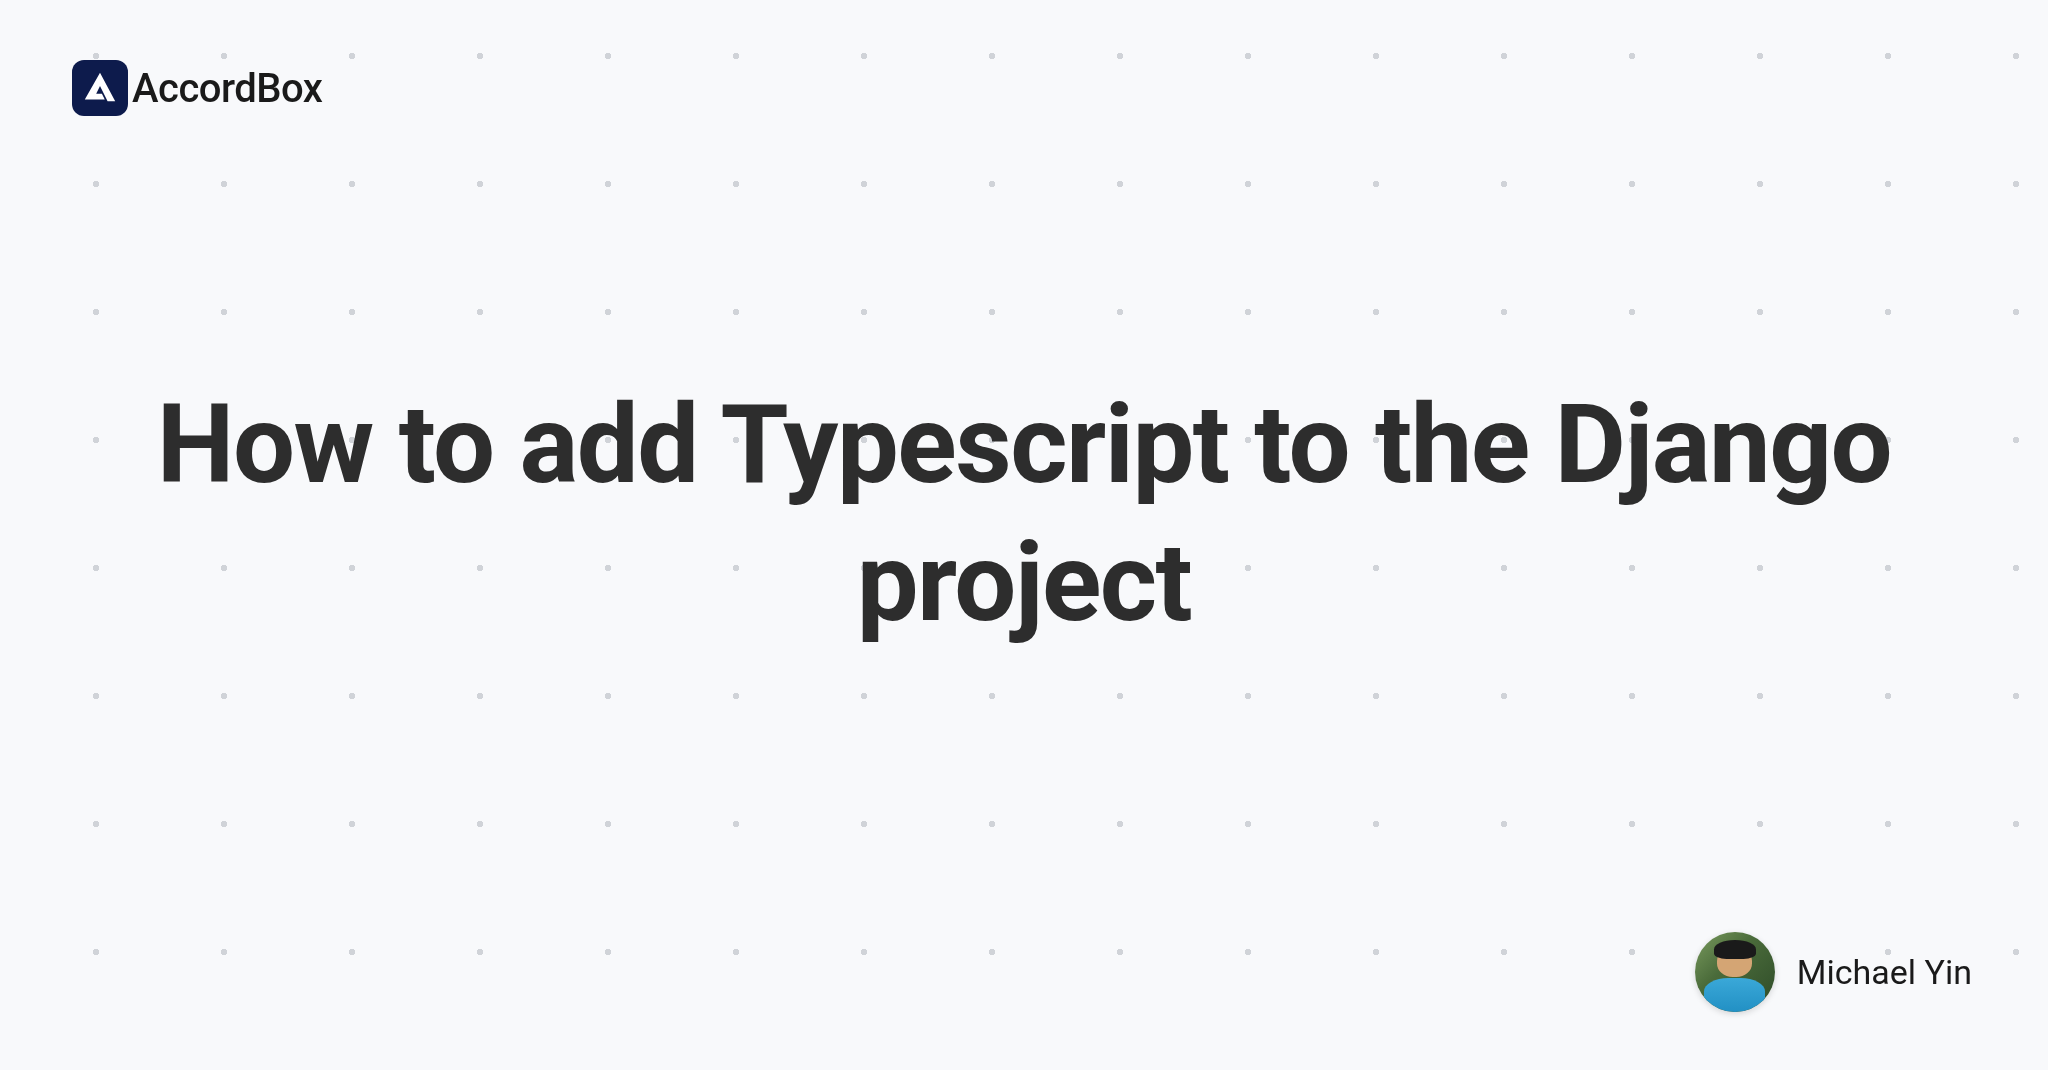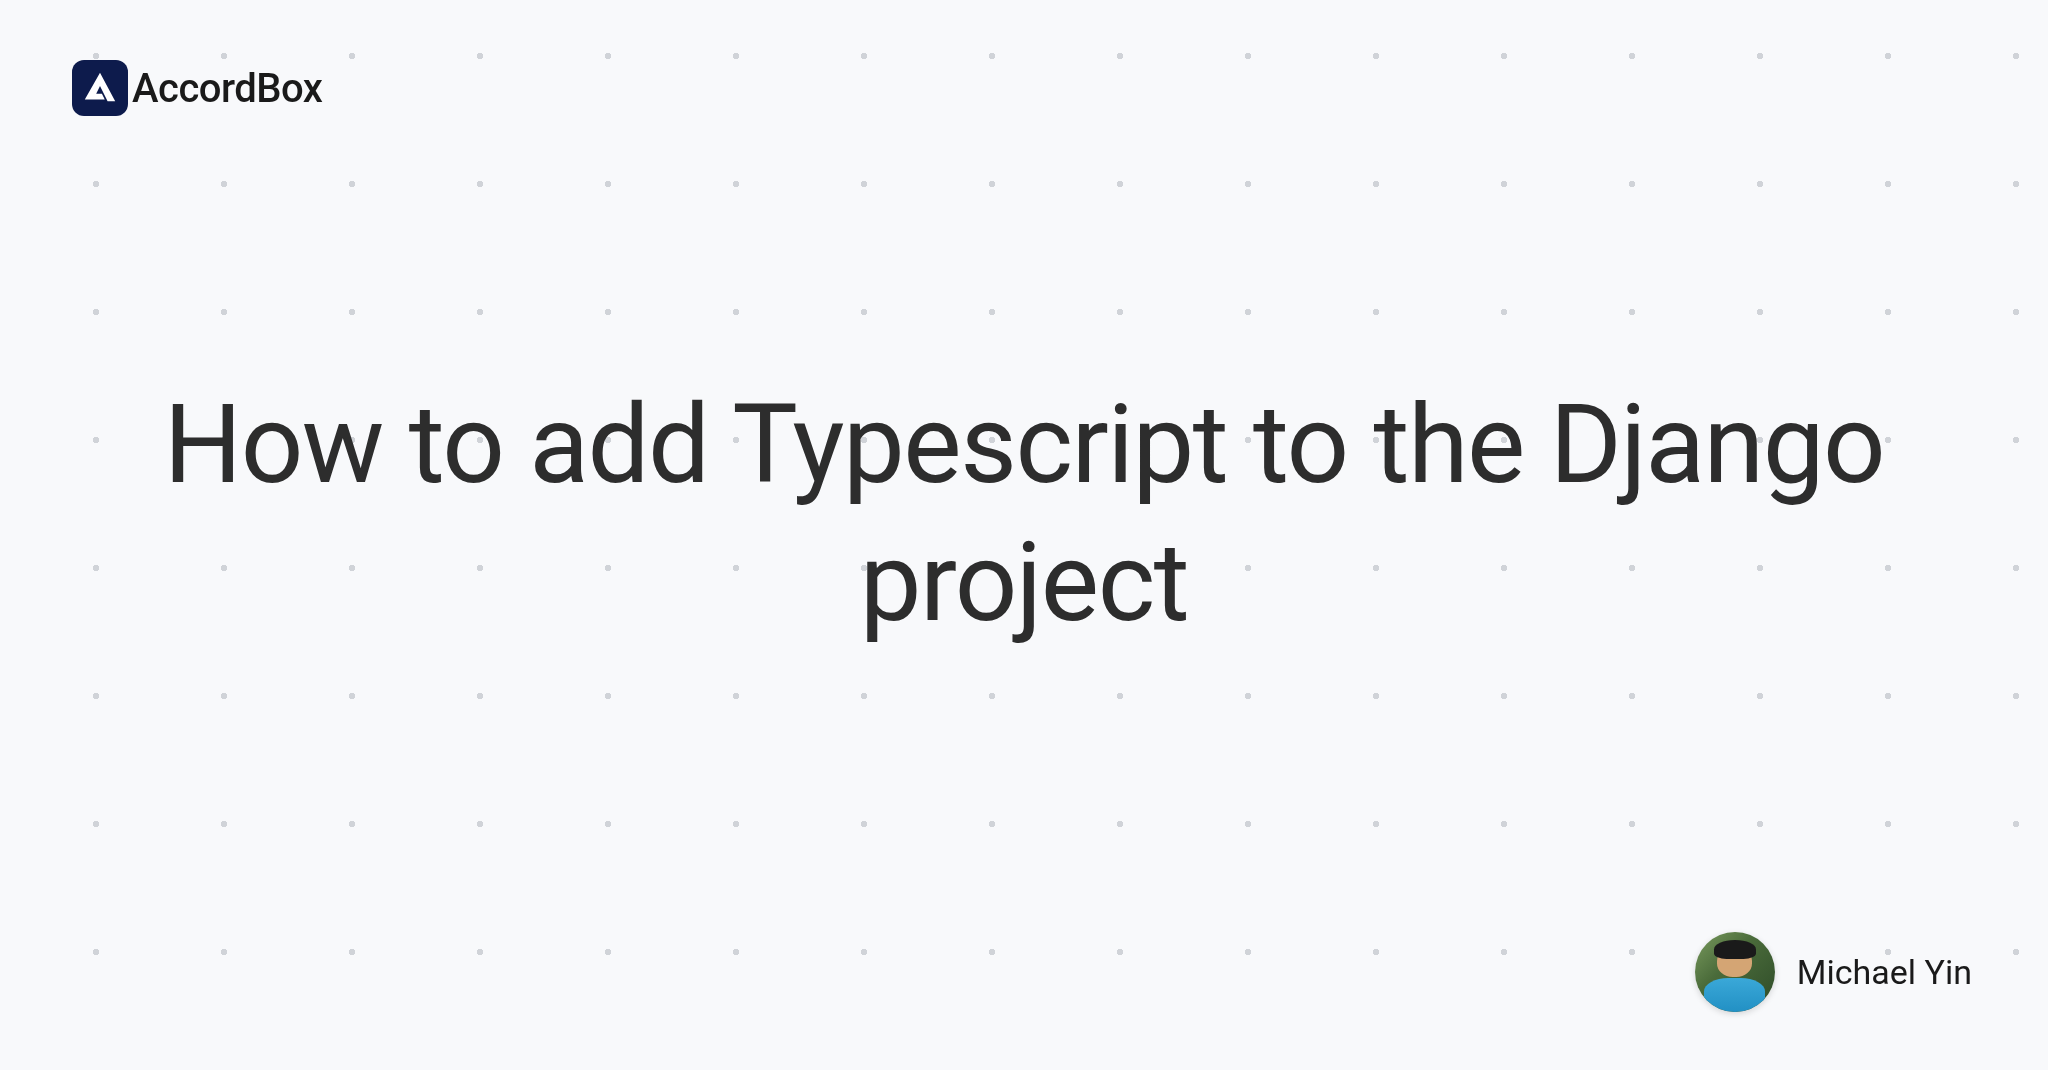--- a/index.html
+++ b/index.html
@@ -52,21 +52,21 @@
     }
     
     .title {
       position: absolute;
       top: 50%;
       left: 50%;
       transform: translate(-50%, -58%);
       width: 90%;
       text-align: center;
       font-size: 110px;
-      font-weight: 400;
+      font-weight: 700;
       color: #2d2d2d;
       line-height: 1.25;
       letter-spacing: -1.5px;
     }
     
     .author-container {
       position: absolute;
       bottom: 58px;
       right: 76px;
       display: flex;

